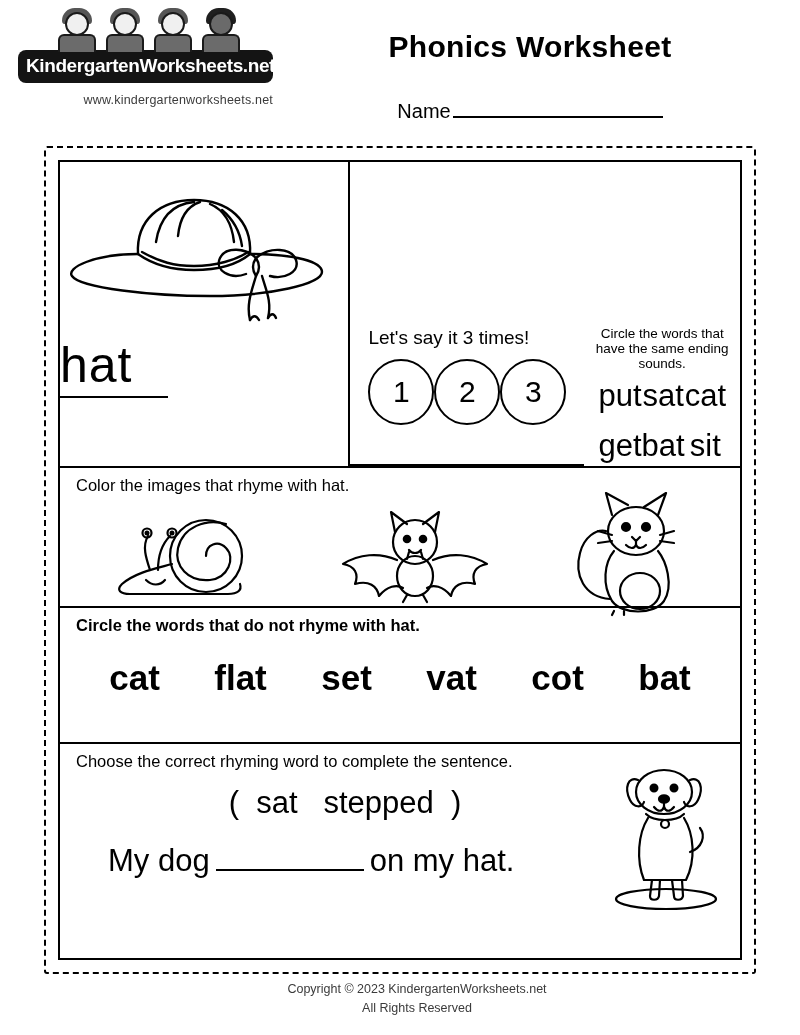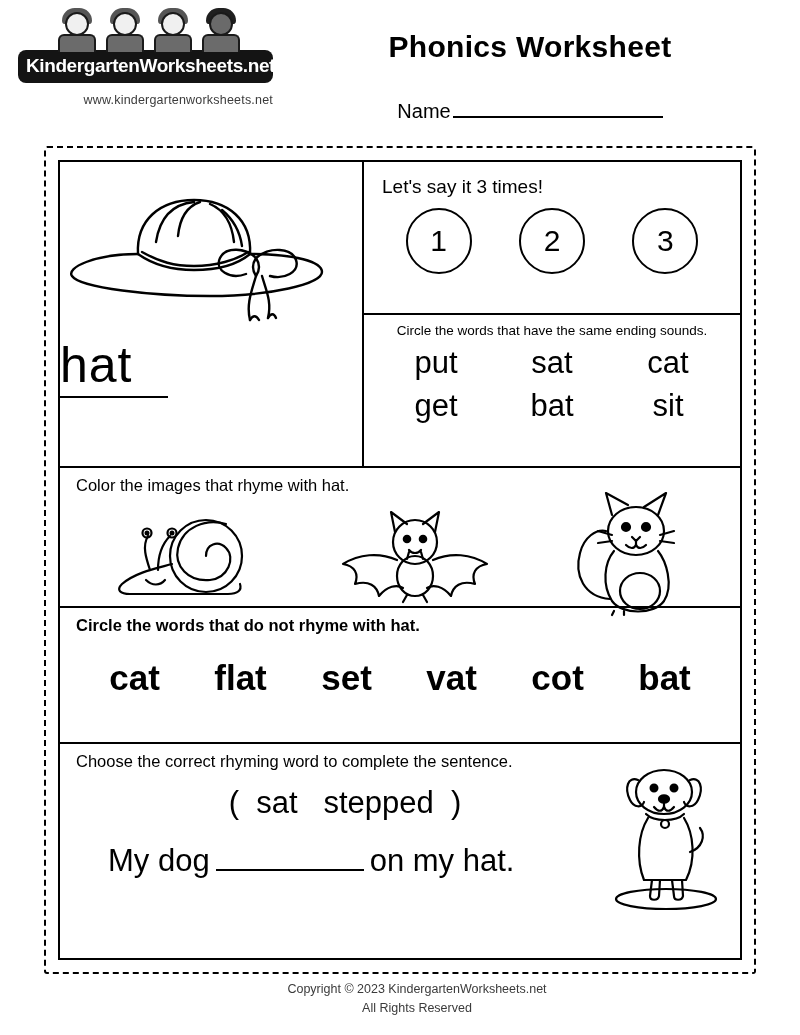--- a/index.html
+++ b/index.html
@@ -142,21 +142,21 @@
     font-size: 50px;
     margin-top: 2px;
     letter-spacing: 1px;
   }
   .hat-underline {
     width: 108px;
     border-bottom: 2.5px solid #000;
     margin-top: 2px;
   }
 
-  .cell-right { flex: 1; display: flex; flex-direction: column; }
+  .cell-right { flex: 1; display: flex; flex-direction: row; align-items: flex-end; }
   .say-block {
     height: 153px;
     border-bottom: 2px solid #000;
     padding: 14px 0 0 0;
   }
   .say-text { font-size: 19px; padding-left: 18px; }
   .circles {
     display: flex;
     justify-content: space-around;
     align-items: center;
@@ -172,21 +172,21 @@
   }
   .ending-block { flex: 1; padding: 8px 0 0 0; }
   .ending-instr {
     text-align: center;
     font-size: 13.5px;
     padding: 0 8px;
   }
   .word-grid {
     display: grid;
     grid-template-columns: 1fr 1fr 1fr;
-    row-gap: 4px;
+    row-gap: 12px;
     margin-top: 6px;
     padding: 0 14px;
   }
   .word-grid span {
     text-align: center;
     font-size: 31px;
     line-height: 1.25;
   }
 
   

